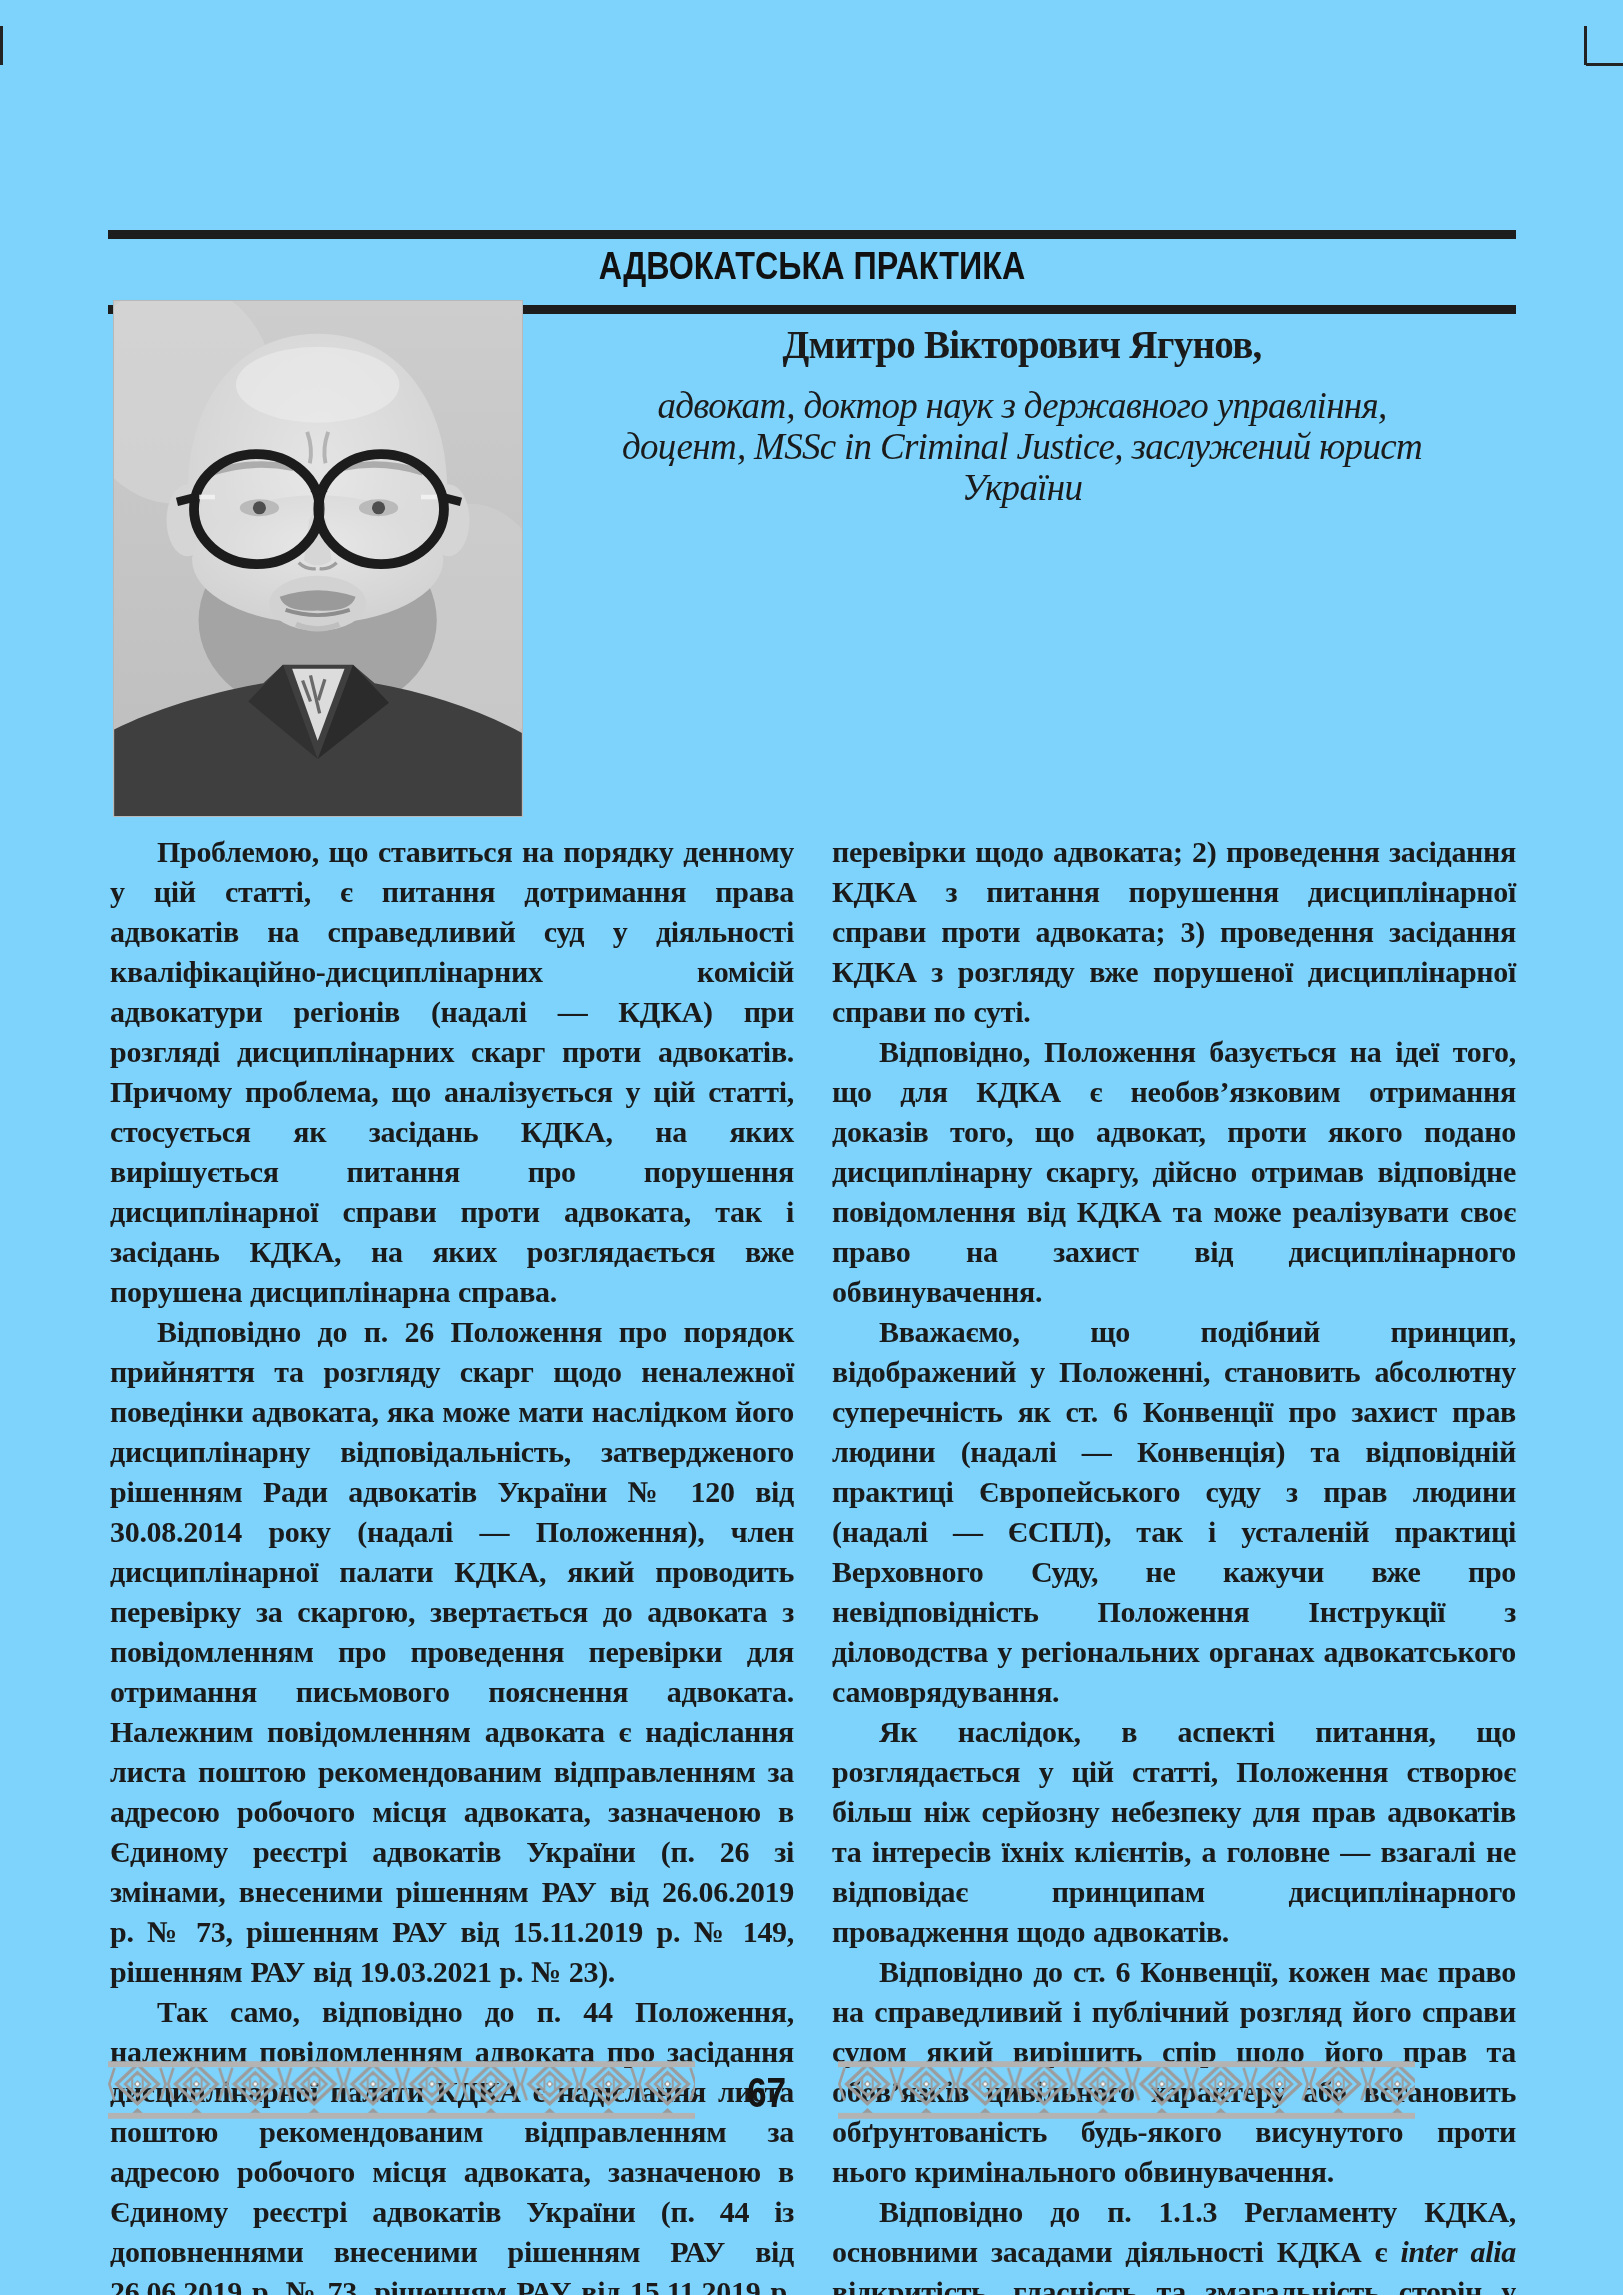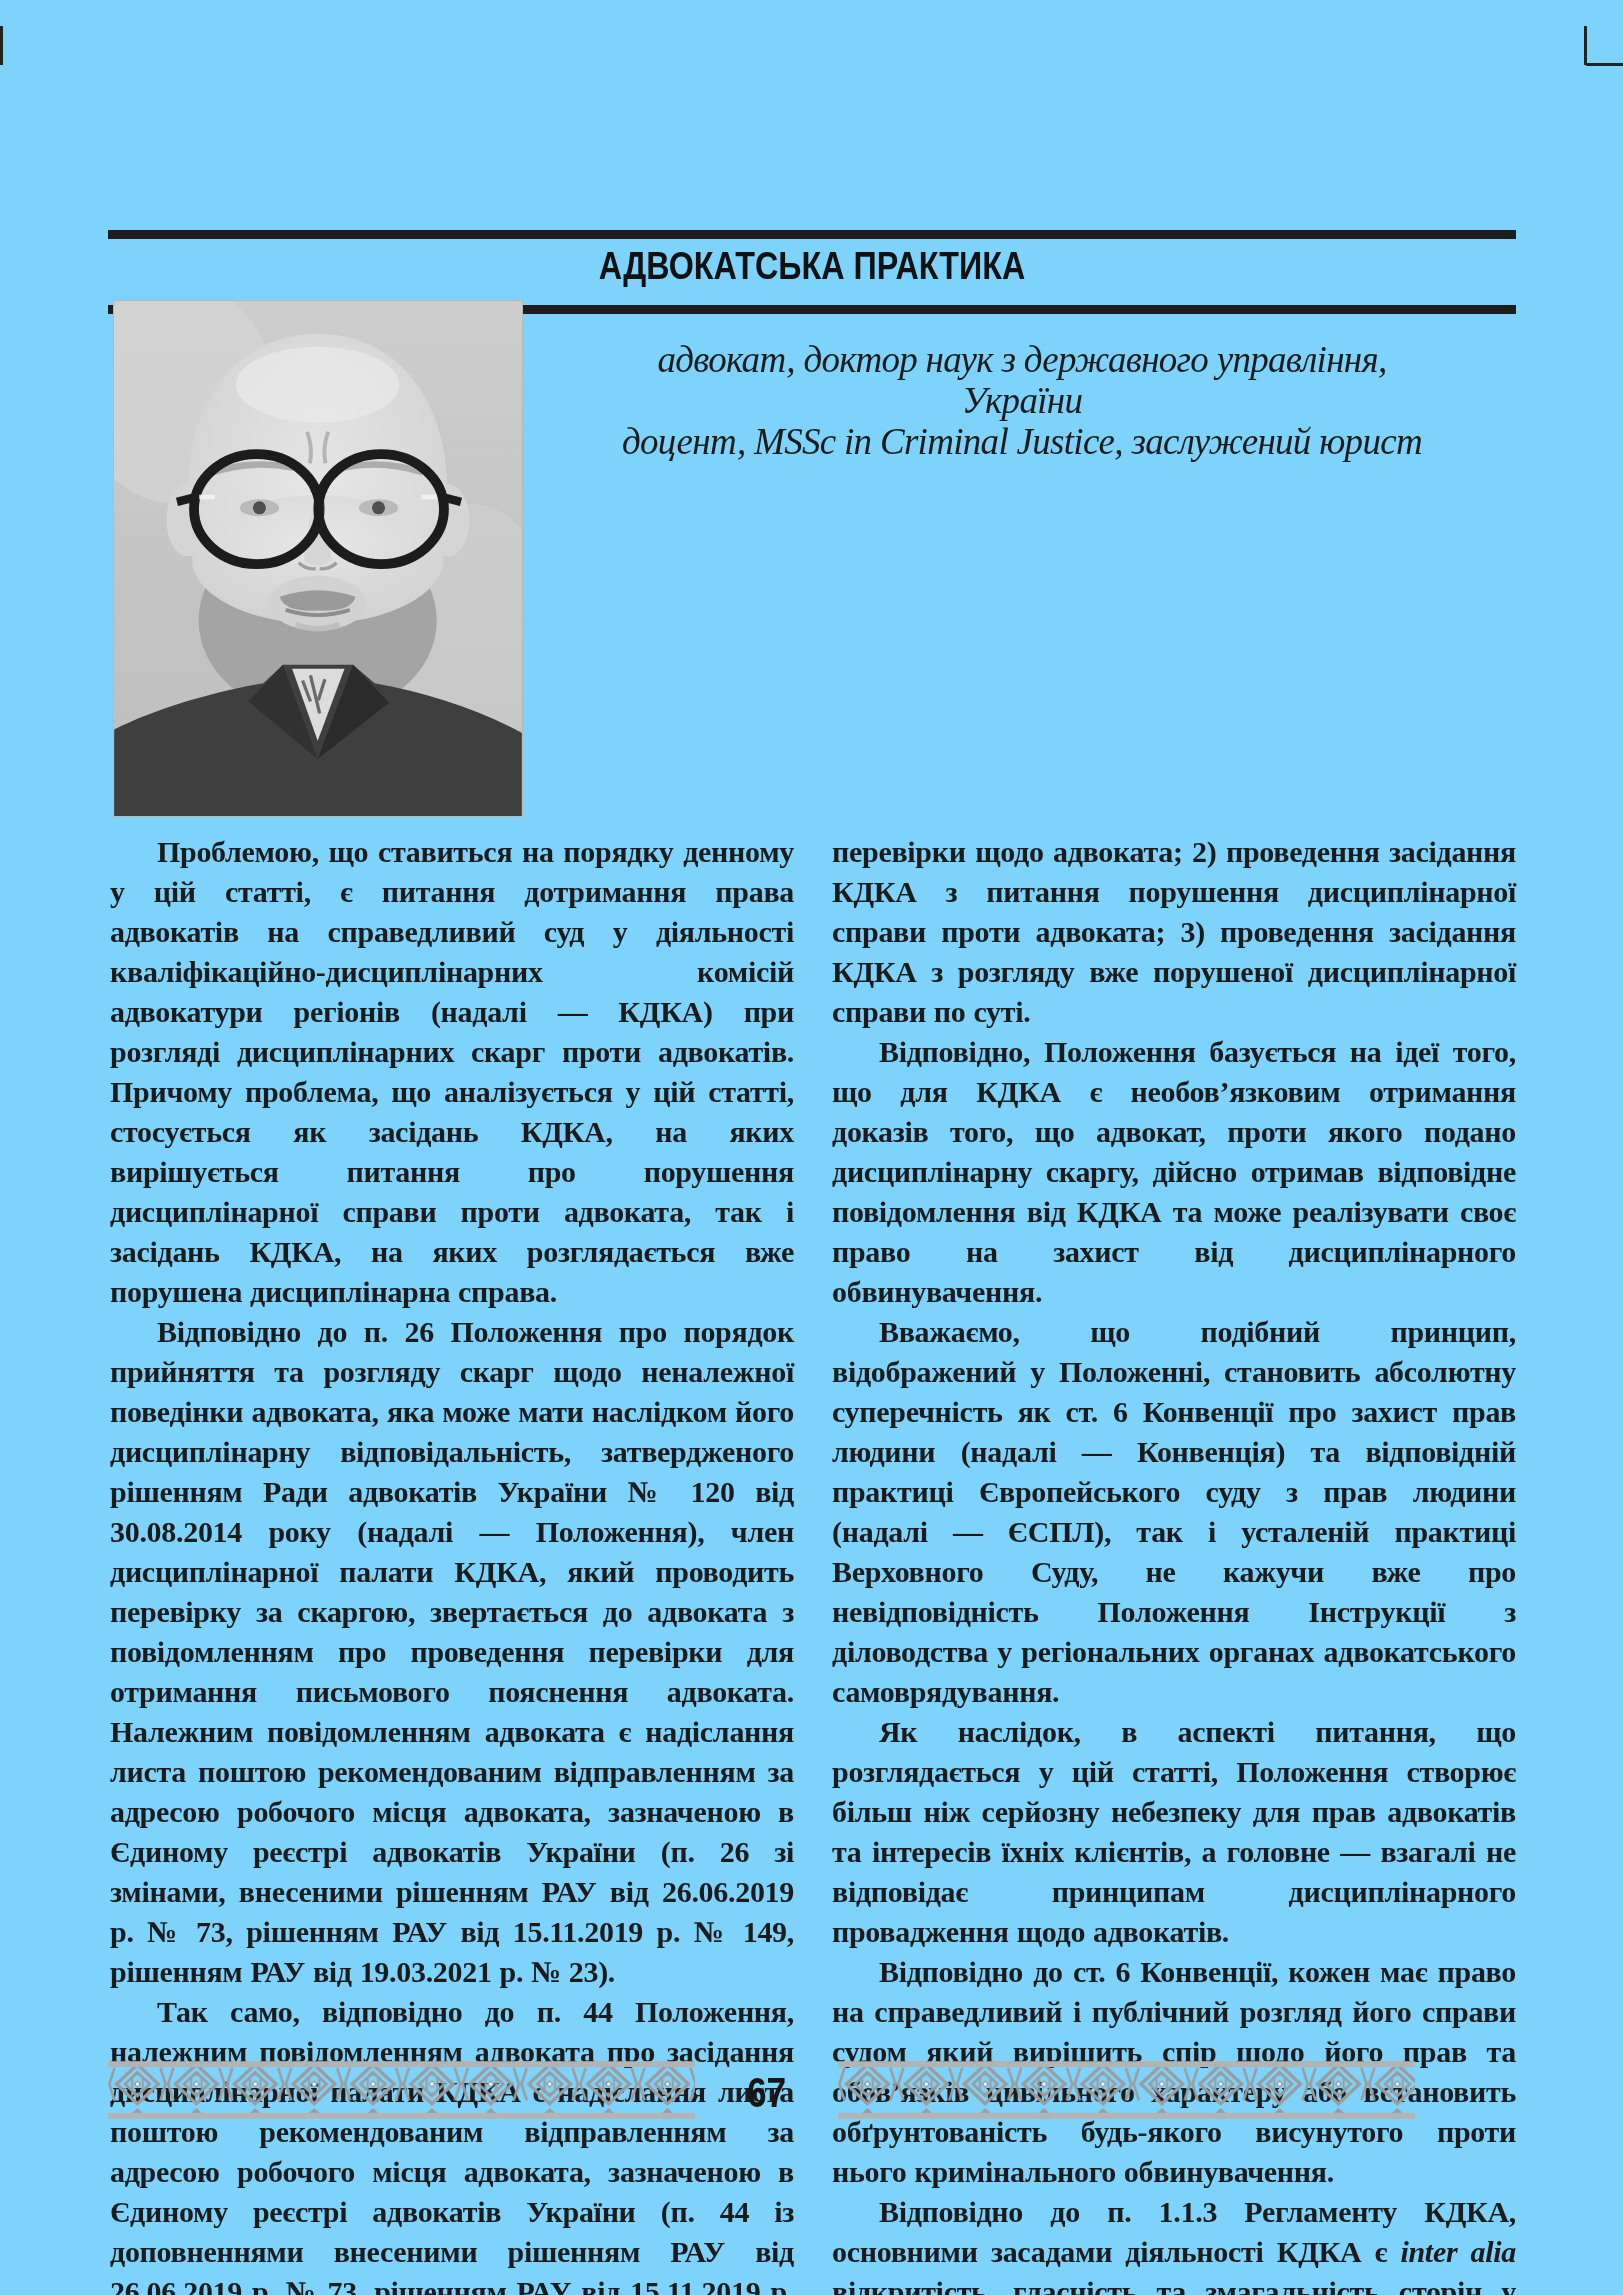--- a/index.html
+++ b/index.html
@@ -127,24 +127,25 @@
       <path d="M258,556 L311,700 L205,612 Z" fill="#313131"></path>
       <path d="M365,556 L311,700 L420,614 Z" fill="#2b2b2b"></path>
       <path d="M272,562 L311,672 L352,562 Z" fill="#dcdcdc"></path>
       <line x1="288" y1="580" x2="300" y2="612" stroke="#6a6a6a" stroke-width="5"></line>
       <line x1="300" y1="572" x2="314" y2="630" stroke="#6a6a6a" stroke-width="5"></line>
       <line x1="322" y1="578" x2="312" y2="610" stroke="#6a6a6a" stroke-width="5"></line>
     </svg>
   </div>
 
   <div class="author-block">
+    <div class="author-name">Дмитро Вікторович Ягунов,</div>
     <div class="credentials" id="credentials">
         <div class="cred-line">адвокат, доктор наук з державного управління,</div>
+        <div class="cred-line">доцент, MSSc in Criminal Justice, заслужений юрист</div>
         <div class="cred-line">України</div>
-        <div class="cred-line">доцент, MSSc in Criminal Justice, заслужений юрист</div>
       </div>
   </div>
 
   <div class="body-columns">
     <div class="col" id="col-left">
         <p class="para indent"><span>Проблемою, що ставиться на порядку денному у цій статті, є питання дотримання права адвокатів на справедливий суд у діяльності кваліфікаційно-дисциплінарних комісій адвокатури регіонів (надалі — КДКА) при розгляді дисциплінарних скарг проти адвокатів. Причому проблема, що аналізується у цій статті, стосується як засідань КДКА, на яких вирішується питання про порушення дисциплінарної справи проти адвоката, так і засідань КДКА, на яких розглядається вже порушена дисциплінарна справа.</span></p>
         <p class="para indent"><span>Відповідно до п. 26 Положення про порядок прийняття та розгляду скарг щодо неналежної поведінки адвоката, яка може мати наслідком його дисциплінарну відповідальність, затвердженого рішенням Ради адвокатів України № 120 від 30.08.2014 року (надалі — Положення), член дисциплінарної палати КДКА, який проводить перевірку за скаргою, звертається до адвоката з повідомленням про проведення перевірки для отримання письмового пояснення адвоката. Належним повідомленням адвоката є надіслання листа поштою рекомендованим відправленням за адресою робочого місця адвоката, зазначеною в Єдиному реєстрі адвокатів України (п. 26 зі змінами, внесеними рішенням РАУ від 26.06.2019 р. № 73, рішенням РАУ від 15.11.2019 р. № 149, рішенням РАУ від 19.03.2021 р. № 23).</span></p>
         <p class="para indent"><span>Так само, відповідно до п. 44 Положення, належним повідомленням адвоката про засідання дисциплінарної палати КДКА є надіслання листа поштою рекомендованим відправленням за адресою робочого місця адвоката, зазначеною в Єдиному реєстрі адвокатів України (п. 44 із доповненнями внесеними рішенням РАУ від 26.06.2019 р. № 73, рішенням РАУ від 15.11.2019 р. № 149).</span></p>
         <p class="para indent"><span>Отже, Положення базується на ідеї того, що належним повідомлення адвоката є сам факт надсилання адвокату повідомлення (листа) про: 1) проведення</span></p>
       </div>

